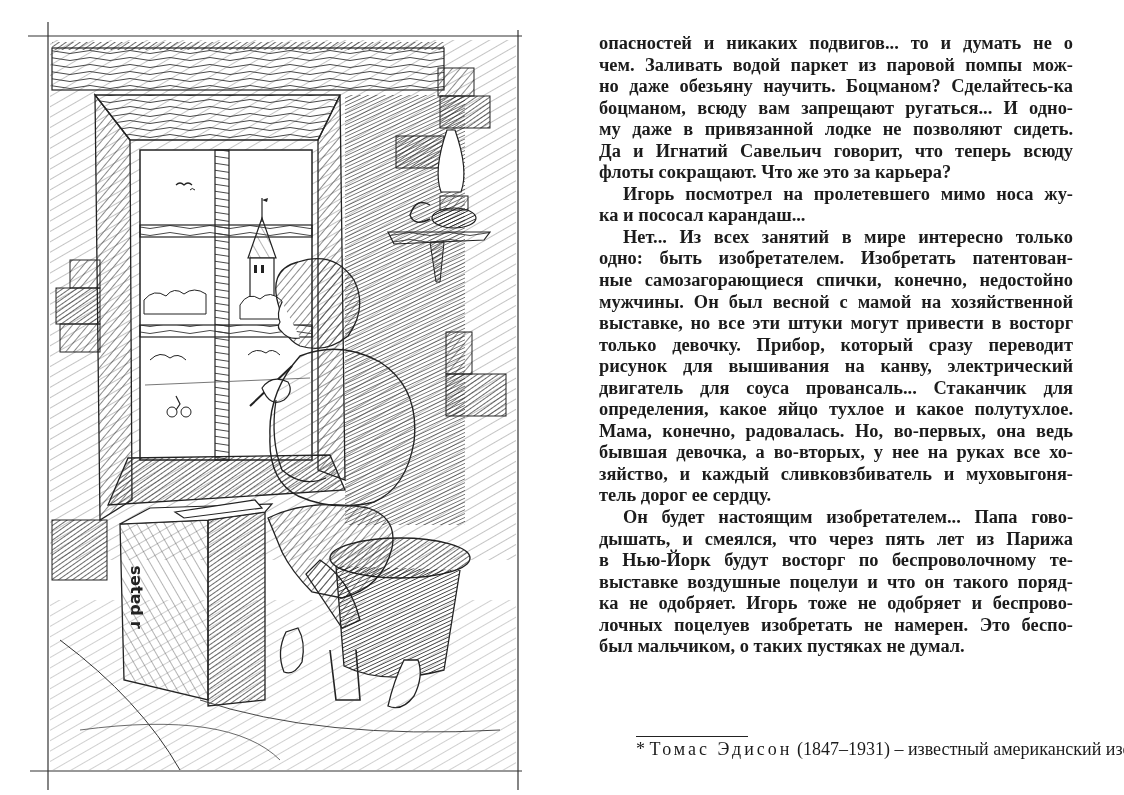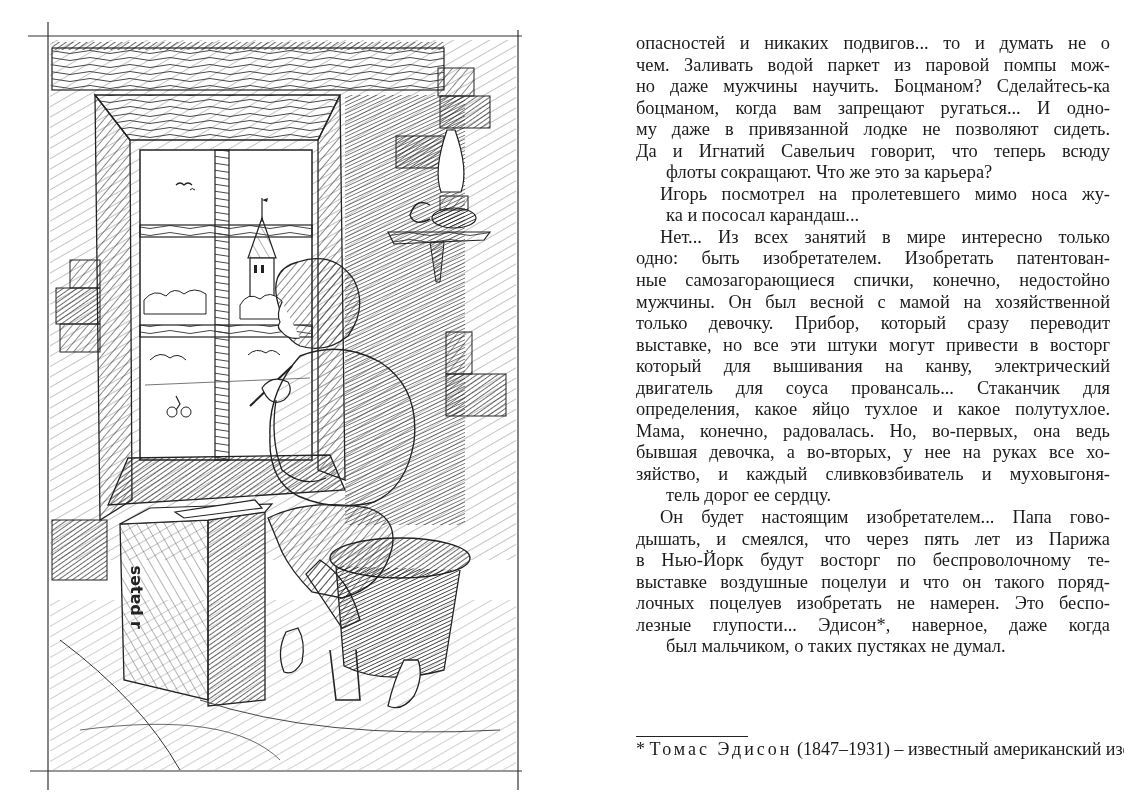--- a/index.html
+++ b/index.html
@@ -5,27 +5,27 @@
     html, body { margin: 0; padding: 0; }
     body {
       width: 1124px; height: 795px; background: #ffffff; position: relative; overflow: hidden;
       font-family: "DejaVu Serif", "Liberation Serif", serif; color: #1a1a1a;
     }
     .spread { position: absolute; inset: 0; }
     
     .illustration { position: absolute; left: 20px; top: 20px; width: 540px; height: 775px; }
     .illustration svg { width: 100%; height: 100%; display: block; }
     
-    .text-page { position: absolute; left: 636px; top: 33px; width: 474px; }
+    .text-page { position: absolute; left: 599px; top: 33px; width: 474px; font-weight: bold; }
     .para {
       margin: 0; font-family: "Liberation Serif", "DejaVu Serif", serif; font-size: 18.4px; line-height: 21.55px;
       text-align: justify; text-align-last: left; hyphens: manual; color: #1c1c1c;
     }
     .para .ln { display: block; text-align: justify; text-align-last: justify; white-space: nowrap; }
-    .para .ln.last { text-align-last: left; margin-left: 30px; }
+    .para .ln.last { text-align-last: left; }
     .para .ln.indent { text-indent: 24px; }
     .footnote-rule { position: absolute; left: 636px; top: 736px; width: 112px; height: 0; border-top: 1.5px solid #222; }
     .footnote {
       position: absolute; left: 636px; top: 740px; width: 474px;
       font-family: "Liberation Serif", "DejaVu Serif", serif; font-size: 18px; line-height: 19px; color: #1c1c1c;
     }
     .footnote .ln { display: block; text-align: justify; text-align-last: justify; white-space: nowrap; }
     .footnote .ln.last { text-align-last: left; }
     .spaced { letter-spacing: 3px; }
   </style>
@@ -155,52 +155,52 @@
       <path d="M60 640 q80 60 120 130" fill="none" stroke="#333" stroke-width="1"></path>
       <path d="M200 700 q120 40 300 30" fill="none" stroke="#333" stroke-width="0.9"></path>
       <path d="M80 730 q150 -20 200 30" fill="none" stroke="#444" stroke-width="0.8"></path>
     </svg>
   </div>
 
   <div class="text-page">
     <p class="para">
       <span class="ln">опасностей и никаких подвигов... то и думать не о</span>
       <span class="ln">чем. Заливать водой паркет из паровой помпы мож-</span>
-      <span class="ln">но даже мужчины научить. Боцманом? Сделайтесь-ка</span>
-      <span class="ln">боцманом, когда вам запрещают ругаться... И одно-</span>
+      <span class="ln">но даже обезьяну научить. Боцманом? Сделайтесь-ка</span>
+      <span class="ln">боцманом, всюду вам запрещают ругаться... И одно-</span>
       <span class="ln">му даже в привязанной лодке не позволяют сидеть.</span>
       <span class="ln">Да и Игнатий Савельич говорит, что теперь всюду</span>
       <span class="ln last">флоты сокращают. Что же это за карьера?</span>
     </p>
     <p class="para">
       <span class="ln indent">Игорь посмотрел на пролетевшего мимо носа жу-</span>
       <span class="ln last">ка и пососал карандаш...</span>
     </p>
     <p class="para">
       <span class="ln indent">Нет... Из всех занятий в мире интересно только</span>
       <span class="ln">одно: быть изобретателем. Изобретать патентован-</span>
       <span class="ln">ные самозагорающиеся спички, конечно, недостойно</span>
       <span class="ln">мужчины. Он был весной с мамой на хозяйственной</span>
+      <span class="ln">выставке, но все эти штуки могут привести в восторг</span>
       <span class="ln">только девочку. Прибор, который сразу переводит</span>
-      <span class="ln">выставке, но все эти штуки могут привести в восторг</span>
-      <span class="ln">который для вышивания на канву, электрический</span>
+      <span class="ln">рисунок для вышивания на канву, электрический</span>
       <span class="ln">двигатель для соуса провансаль... Стаканчик для</span>
       <span class="ln">определения, какое яйцо тухлое и какое полутухлое.</span>
       <span class="ln">Мама, конечно, радовалась. Но, во-первых, она ведь</span>
       <span class="ln">бывшая девочка, а во-вторых, у нее на руках все хо-</span>
       <span class="ln">зяйство, и каждый сливковзбиватель и муховыгоня-</span>
       <span class="ln last">тель дорог ее сердцу.</span>
     </p>
     <p class="para">
       <span class="ln indent">Он будет настоящим изобретателем... Папа гово-</span>
       <span class="ln">дышать, и смеялся, что через пять лет из Парижа</span>
       <span class="ln">в Нью-Йорк будут восторг по беспроволочному те-</span>
       <span class="ln">выставке воздушные поцелуи и что он такого поряд-</span>
+      <span class="ln">ка не одобряет. Игорь тоже не одобряет и беспрово-</span>
       <span class="ln">лочных поцелуев изобретать не намерен. Это беспо-</span>
-      <span class="ln">лезные глупости... Эдисон*, наверное, даже когда</span>
       <span class="ln last">был мальчиком, о таких пустяках не думал.</span>
     </p>
   </div>
 
   <div class="footnote-rule"></div>
   <div class="footnote">
     <span class="ln"><span>*</span> <span class="spaced">Томас Эдисон</span> <span>(1847–1931) – известный американский изобре-</span></span>
   </div>
 
 </div>

